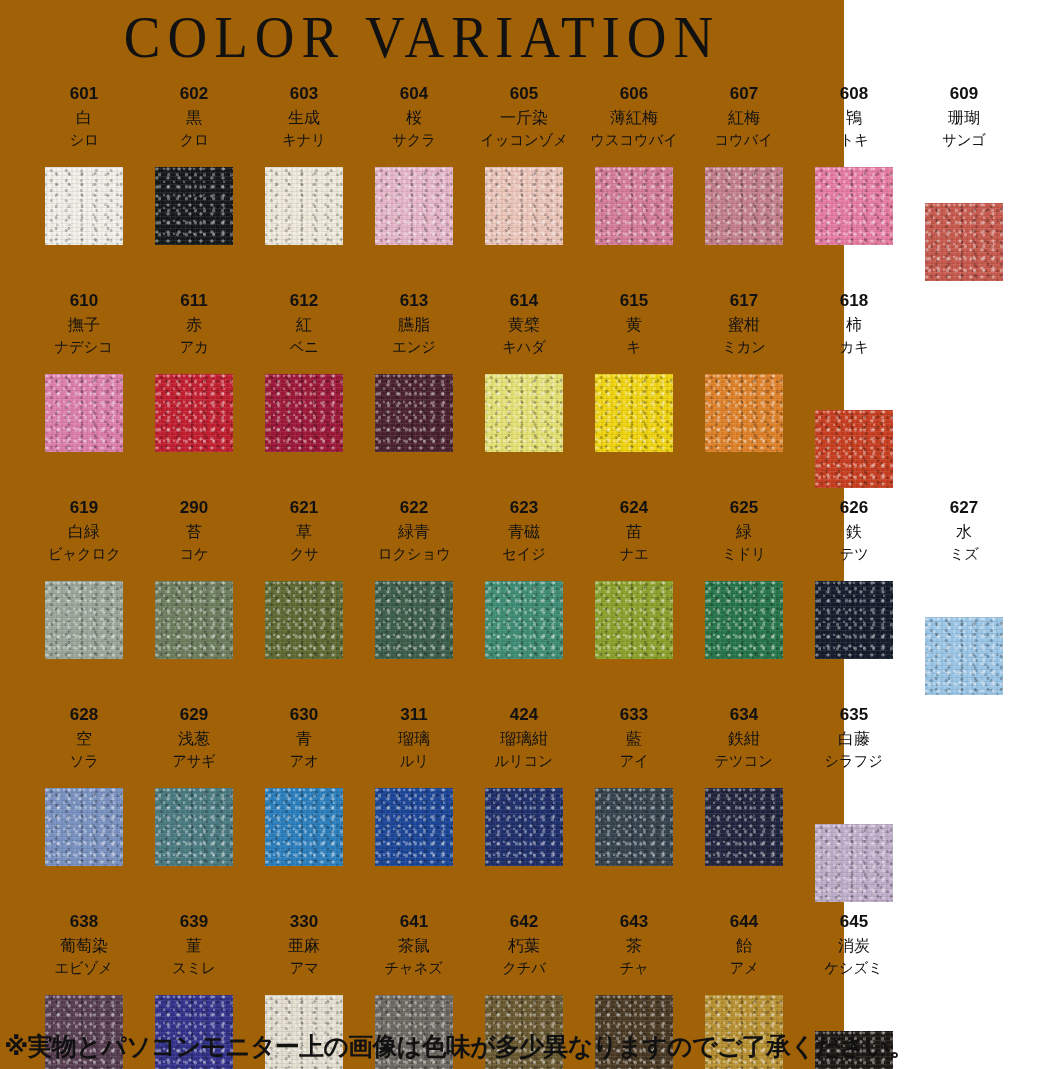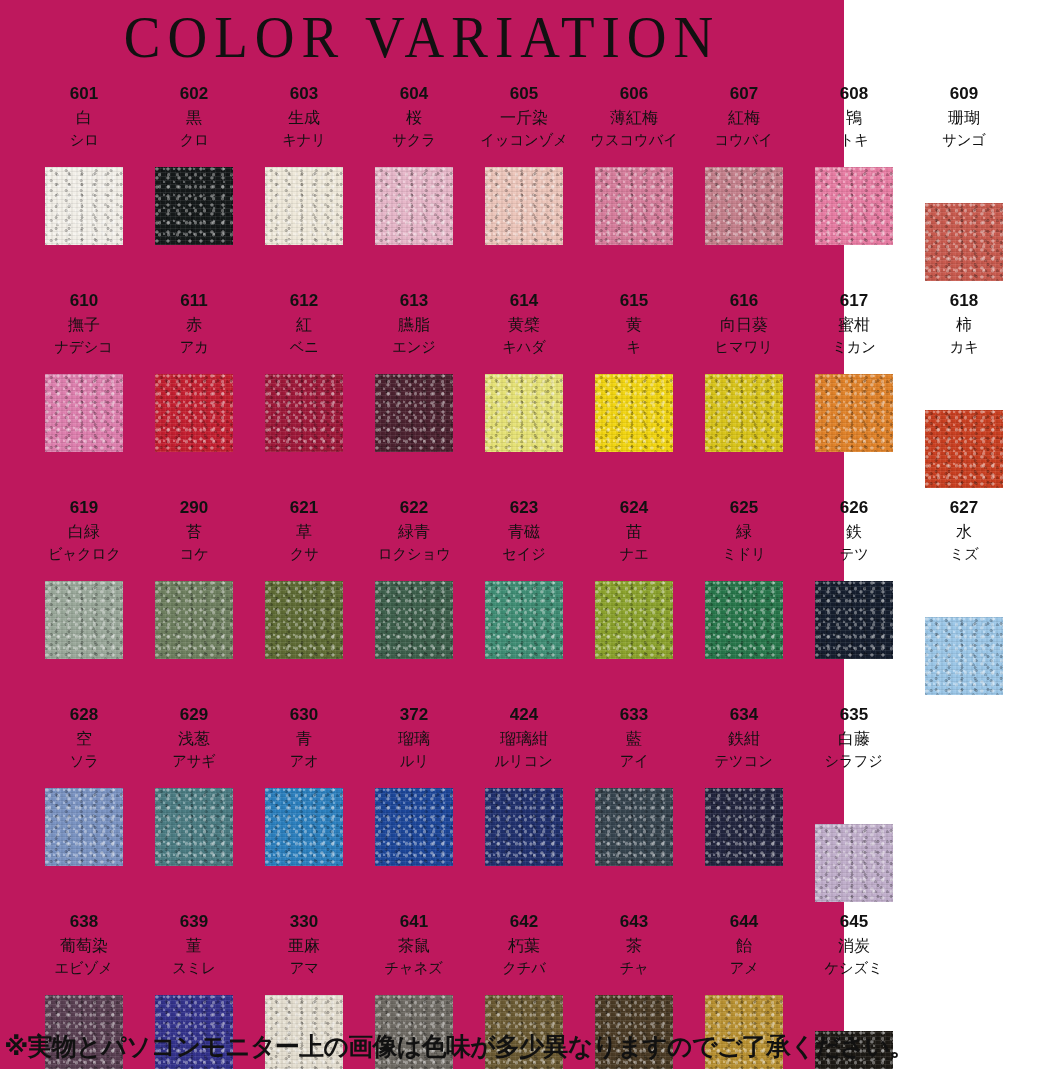--- a/index.html
+++ b/index.html
@@ -14,21 +14,21 @@
     height: 1069px;
     font-family: "Liberation Sans", "DejaVu Sans", sans-serif;
     color: #111111;
     overflow: hidden;
   }
 
   #page {
     position: relative;
     width: 844px;
     height: 1069px;
-    background: #be185d;
+    background: #a16207;
   }
 
   
   .title-bar {
     height: 74px;
     display: flex;
     align-items: center;
     justify-content: center;
   }
   .title {
@@ -276,28 +276,20 @@
         <div class="cell">
           <div class="labels">
             <div class="code">615</div>
             <div class="kanji">黄</div>
             <div class="kana">キ</div>
           </div>
           <div class="swatch" style="background-color: rgb(242, 213, 17);"></div>
         </div>
         <div class="cell">
           <div class="labels">
-            <div class="code">616</div>
-            <div class="kanji">向日葵</div>
-            <div class="kana">ヒマワリ</div>
-          </div>
-          <div class="swatch" style="background-color: rgb(217, 196, 26);"></div>
-        </div>
-        <div class="cell">
-          <div class="labels">
             <div class="code">617</div>
             <div class="kanji">蜜柑</div>
             <div class="kana">ミカン</div>
           </div>
           <div class="swatch" style="background-color: rgb(224, 130, 41);"></div>
         </div>
         <div class="cell">
           <div class="labels">
             <div class="code">618</div>
             <div class="kanji">柿</div>
@@ -400,21 +392,21 @@
         <div class="cell">
           <div class="labels">
             <div class="code">630</div>
             <div class="kanji">青</div>
             <div class="kana">アオ</div>
           </div>
           <div class="swatch" style="background-color: rgb(43, 127, 190);"></div>
         </div>
         <div class="cell">
           <div class="labels">
-            <div class="code">372</div>
+            <div class="code">311</div>
             <div class="kanji">瑠璃</div>
             <div class="kana">ルリ</div>
           </div>
           <div class="swatch" style="background-color: rgb(28, 70, 153);"></div>
         </div>
         <div class="cell">
           <div class="labels">
             <div class="code">424</div>
             <div class="kanji">瑠璃紺</div>
             <div class="kana">ルリコン</div>

